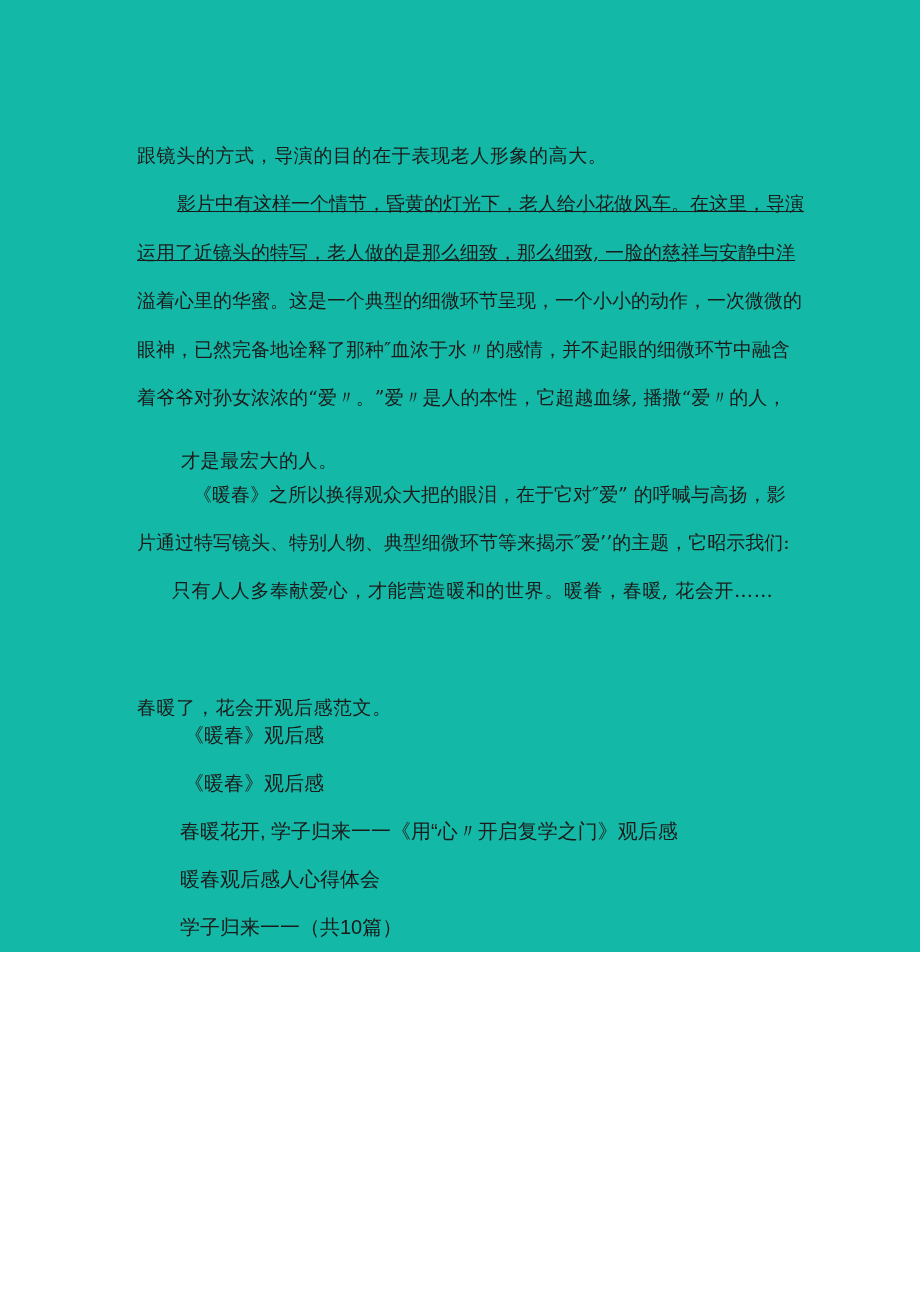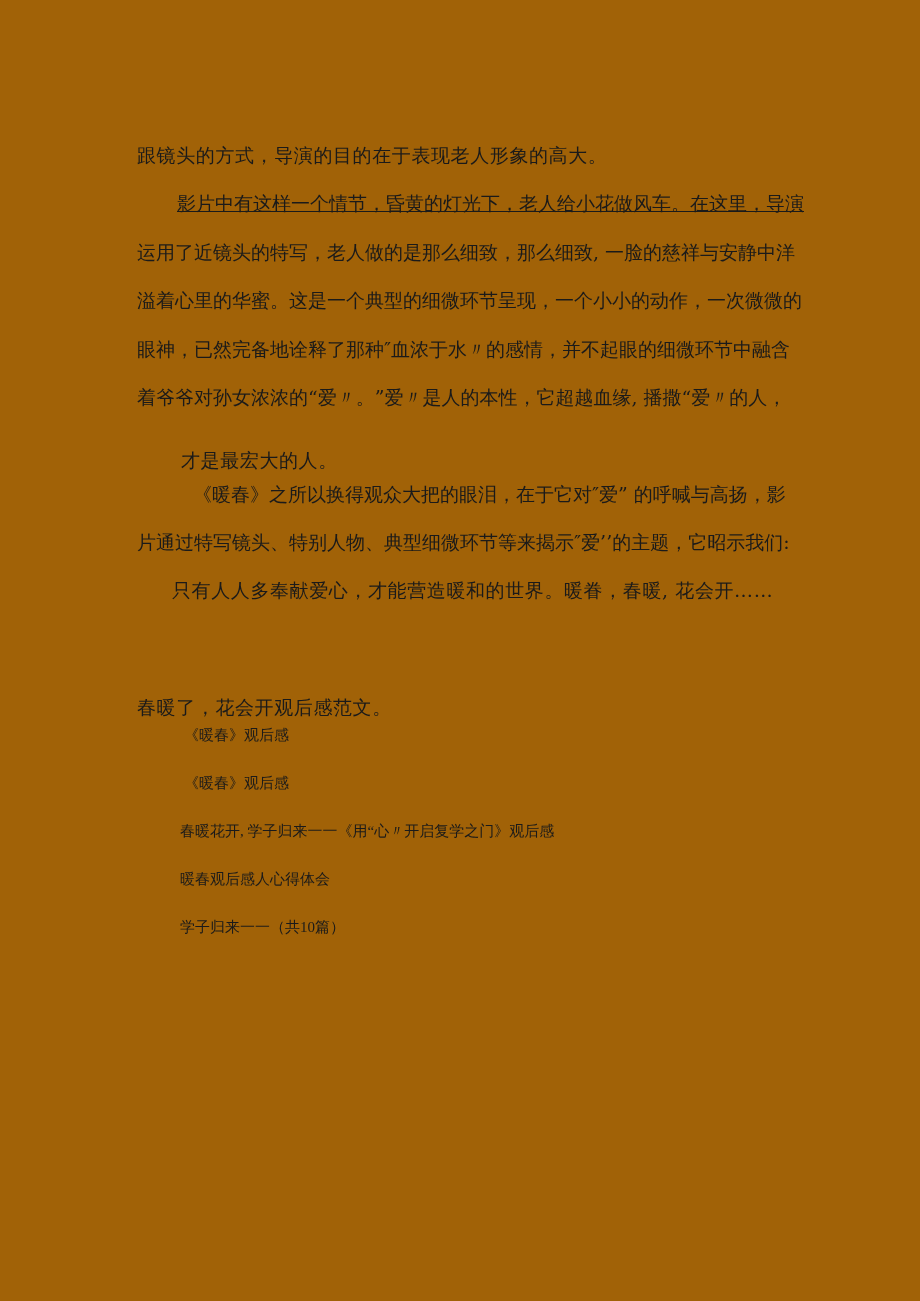--- a/index.html
+++ b/index.html
@@ -12,22 +12,22 @@
       height: 1301px;
       position: relative;
       overflow: hidden;
       font-family: "DejaVu Serif", "Liberation Serif", serif;
       color: #1a1a1a;
     }
     .page {
       position: absolute;
       left: 0; top: 0;
       width: 920px;
-      height: 1301px;
-      background: #a16207;
+      height: 952px;
+      background: #14b8a6;
     }
     .line {
       position: absolute;
       font-size: 19px;
       line-height: 24px;
       white-space: nowrap;
       letter-spacing: 0.6px;
     }
     .justify {
       left: 137px;
@@ -38,36 +38,36 @@
     }
     .plain {
       left: 137px;
     }
     .indent { left: 177px; }
     .indent-wide { left: 193px; }
     .indent-wide.justify { width: 590px; }
     .indent.justify { width: 606px; text-decoration: underline; }
     .list-item {
       position: absolute;
-      font-size: 15px;
+      font-size: 20px;
       line-height: 24px;
       white-space: nowrap;
-      font-family: Liberation Serif, serif;
+      font-family: Liberation Sans, sans-serif;
       color: #1a1a1a;
     }
   </style>
 </head>
 <body>
 
 <div class="page">
 
   <div class="line plain" style="top:143px;">跟镜头的方式，导演的目的在于表现老人形象的高大。</div>
 
   <div class="line indent justify" style="top:191px;">影片中有这样一个情节，昏黄的灯光下，老人给小花做风车。在这里，导演</div>
-  <div class="line justify" style="top:240px;">运用了近镜头的特写，老人做的是那么细致，那么细致, 一脸的慈祥与安静中洋</div>
+  <div class="line justify" style="top:240px;text-decoration:underline;">运用了近镜头的特写，老人做的是那么细致，那么细致, 一脸的慈祥与安静中洋</div>
   <div class="line justify" style="top:288px;">溢着心里的华蜜。这是一个典型的细微环节呈现，一个小小的动作，一次微微的</div>
   <div class="line justify" style="top:337px;">眼神，已然完备地诠释了那种″血浓于水〃的感情，并不起眼的细微环节中融含</div>
   <div class="line justify" style="top:385px;">着爷爷对孙女浓浓的“爱〃。”爱〃是人的本性，它超越血缘, 播撒“爱〃的人，</div>
   <div class="line plain" style="top:448px;margin-left:44px;">才是最宏大的人。</div>
 
   <div class="line indent-wide justify" style="top:482px;">《暖春》之所以换得观众大把的眼泪，在于它对″爱” 的呼喊与高扬，影</div>
   <div class="line justify" style="top:530px;">片通过特写镜头、特别人物、典型细微环节等来揭示″爱’’的主题，它昭示我们:</div>
   <div class="line plain" style="top:578px;margin-left:35px;">只有人人多奉献爱心，才能营造暖和的世界。暖眷，春暖, 花会开……</div>
 
   <div class="line plain" style="top:675px;margin-top:20px;">春暖了，花会开观后感范文。</div>

